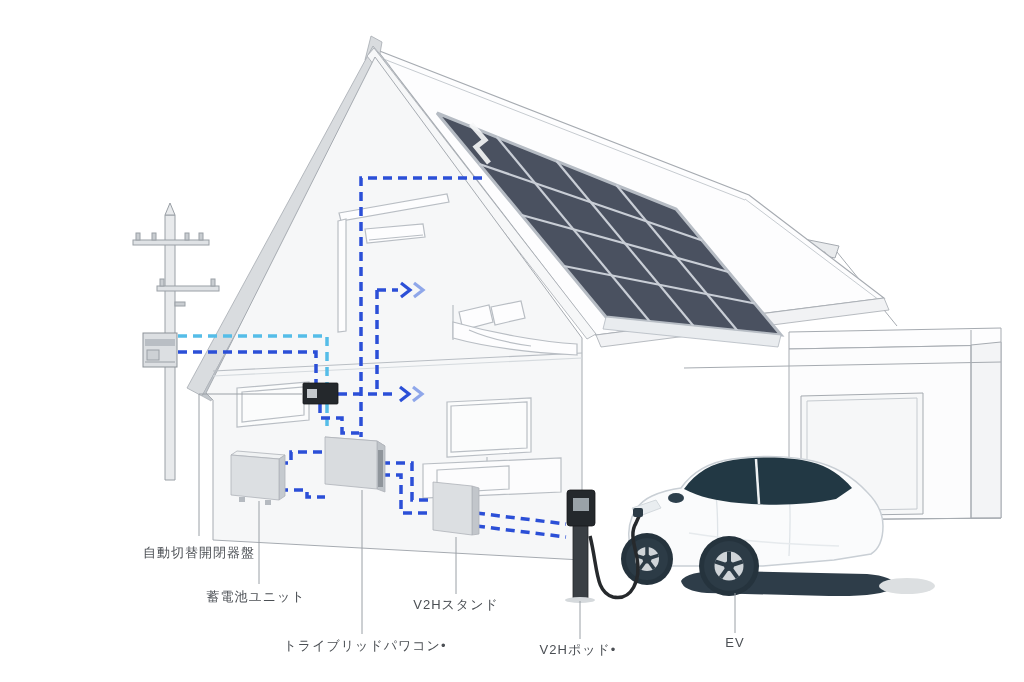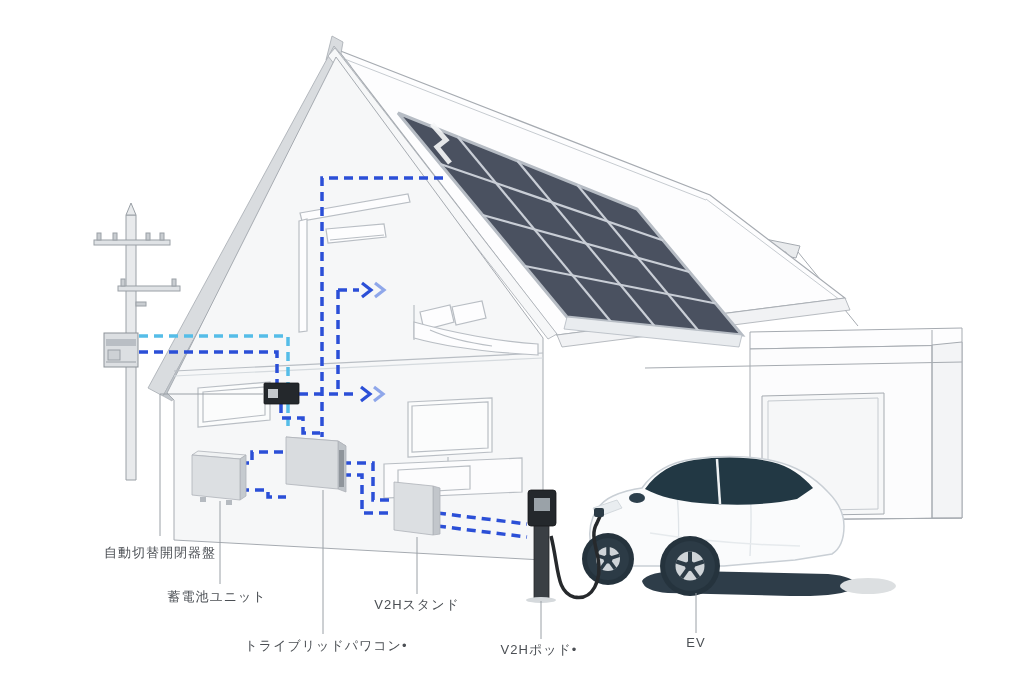--- a/index.html
+++ b/index.html
@@ -1,17 +1,17 @@
 <!DOCTYPE html>
 <html><head>
 <meta charset="utf-8">
 <style>
   html,body{margin:0;padding:0;background:#ffffff;}
   body{font-family:"Liberation Sans","DejaVu Sans",sans-serif;}
-  #stage{position:relative;width:972px;height:682px;background:#ffffff;overflow:hidden;}
+  #stage{position:relative;width:972px;height:682px;background:#ffffff;overflow:hidden;padding-left:39px;}
   svg{display:block;}
   text{font-family:"Liberation Sans","DejaVu Sans",sans-serif;font-size:13px;letter-spacing:1px;}
 </style>
 </head>
 <body>
 
 <div id="stage">
 <svg width="1024" height="682" viewBox="0 0 1024 682" xmlns="http://www.w3.org/2000/svg">
 
   <g stroke="#a6abb1" stroke-width="1" fill="#fcfcfd">

